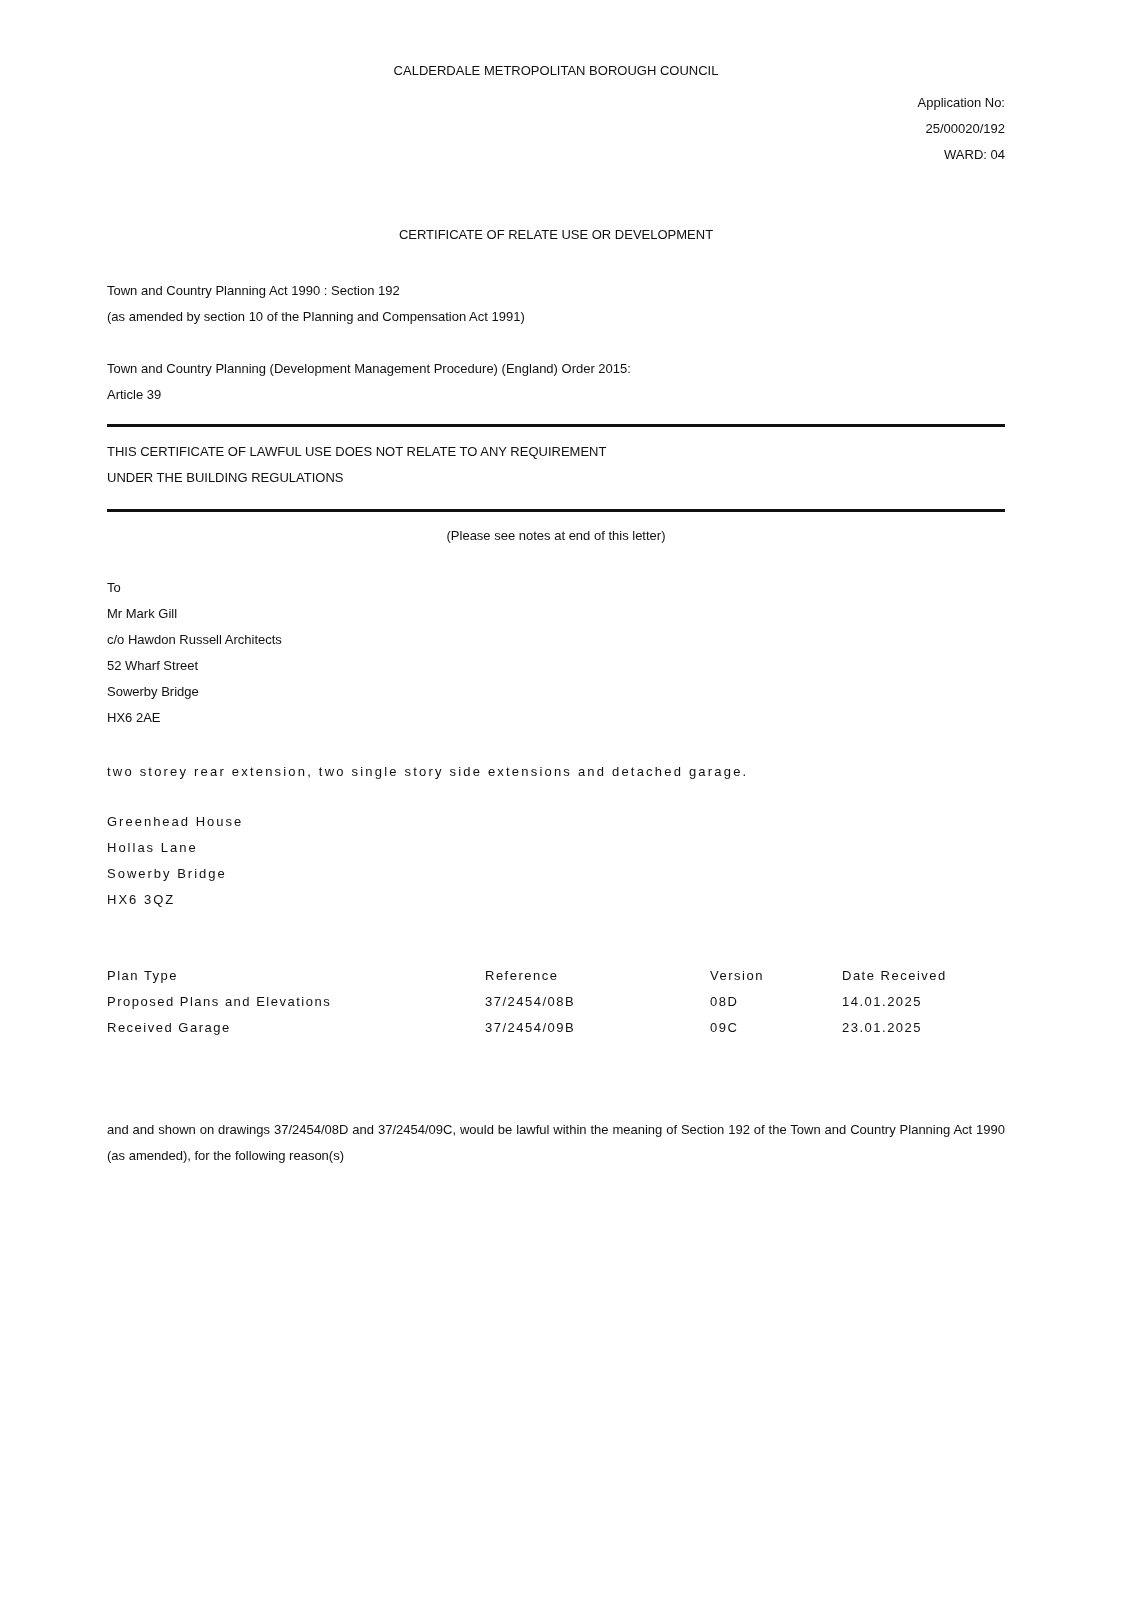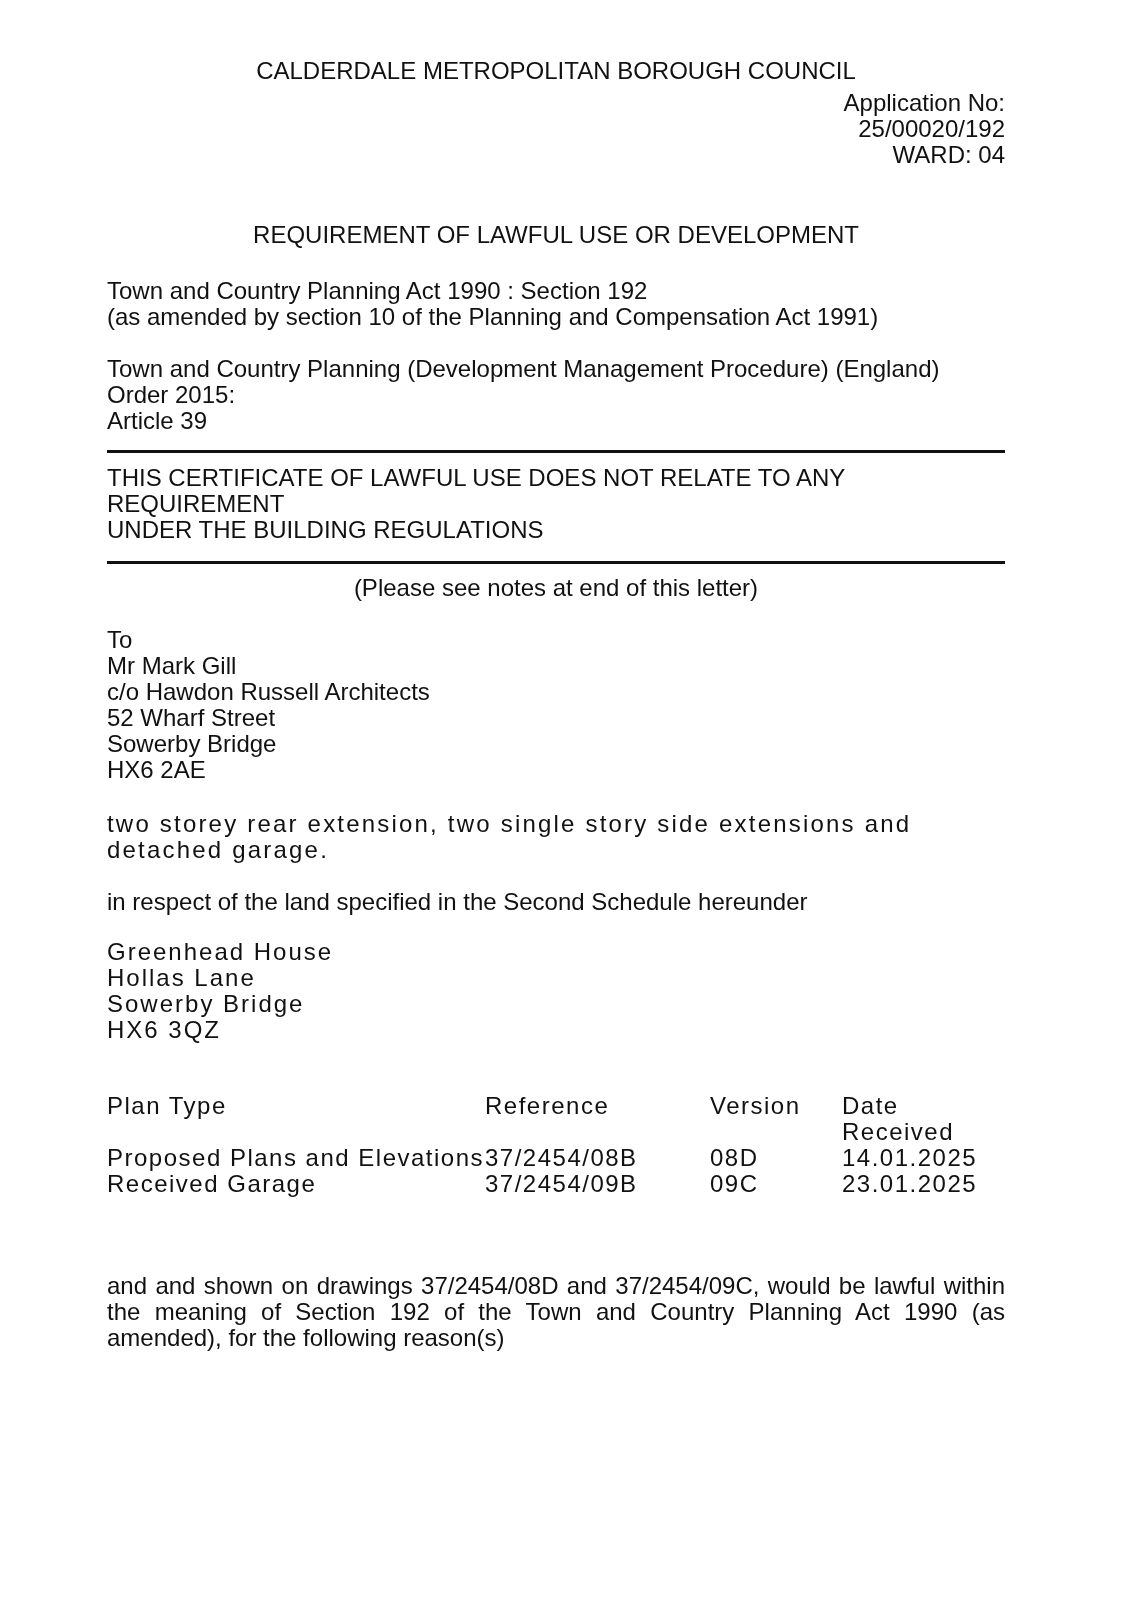--- a/index.html
+++ b/index.html
@@ -8,21 +8,21 @@
     font-family: "Liberation Sans", "DejaVu Sans", sans-serif;
     color: #111111;
   }
   .page {
     position: relative;
     width: 1132px;
     height: 1600px;
     margin: 0 auto;
     background: #ffffff;
     padding: 58px 127px 0 107px;
-    font-size: 24px;
+    font-size: 13px;
     line-height: 26px;
     overflow: hidden;
   }
   .council-title { text-align: center; margin-top: 0; }
   .app-block { text-align: right; margin-top: 6px; }
   .cert-title { text-align: center; margin-top: 54px; }
   .acts-1 { margin-top: 30px; }
   .acts-2 { margin-top: 26px; }
   .rule {
     height: 3px;
@@ -67,21 +67,21 @@
 <div class="page">
 
   <div class="council-title">CALDERDALE METROPOLITAN BOROUGH COUNCIL</div>
 
   <div class="app-block">
     <div>Application No:</div>
     <div>25/00020/192</div>
     <div>WARD: 04</div>
   </div>
 
-  <div class="cert-title">REQUIREMENT OF LAWFUL USE OR DEVELOPMENT</div>
+  <div class="cert-title">CERTIFICATE OF RELATE USE OR DEVELOPMENT</div>
 
   <div class="acts-1">
     <div>Town and Country Planning Act 1990 : Section 192</div>
     <div>(as amended by section 10 of the Planning and Compensation Act 1991)</div>
   </div>
 
   <div class="acts-2">
     <div>Town and Country Planning (Development Management Procedure) (England) Order 2015:</div>
     <div>Article 39</div>
   </div>
@@ -102,21 +102,20 @@
     <div>Mr Mark Gill</div>
     <div>c/o Hawdon Russell Architects</div>
     <div>52 Wharf Street</div>
     <div>Sowerby Bridge</div>
     <div>HX6 2AE</div>
   </div>
 
 
   <div class="operations">two storey rear extension, two single story side extensions and detached garage.</div>
 
-  <div class="respect">in respect of the land specified in the Second Schedule hereunder</div>
 
   <div class="site-address">
     <div>Greenhead House</div>
     <div>Hollas Lane</div>
     <div>Sowerby Bridge</div>
     <div>HX6 3QZ</div>
   </div>
 
   <div class="plans-table">
     <div>Plan Type</div>

